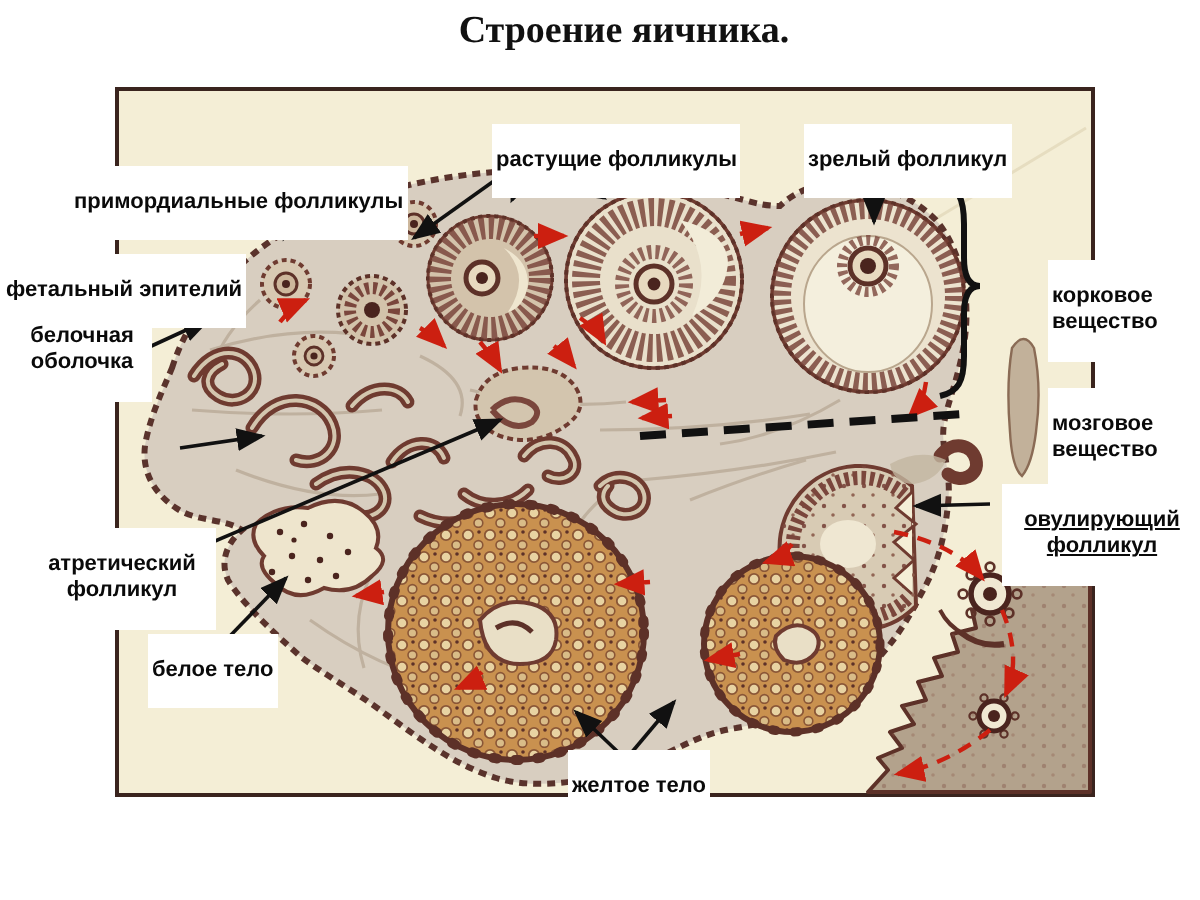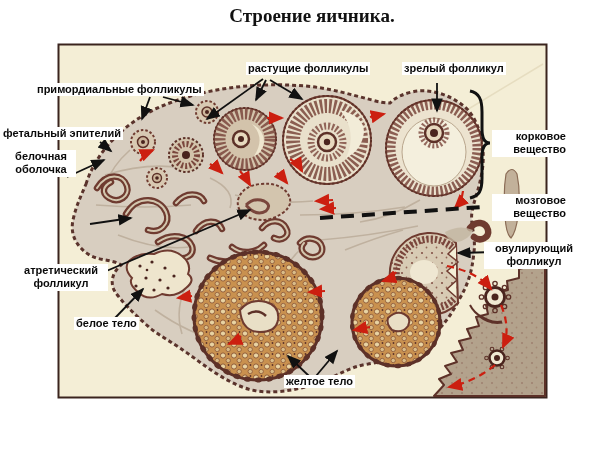--- a/index.html
+++ b/index.html
@@ -2,35 +2,35 @@
 <html><head>
 <meta charset="utf-8">
 <style>
   html,body{margin:0;padding:0;}
   .stage{position:relative;width:600px;height:450px;background:#ffffff;overflow:hidden;
          font-family:"Liberation Sans",sans-serif;}
   .title{position:absolute;top:5px;left:0;right:0;text-align:center;
          font-family:"Liberation Serif",serif;font-weight:700;font-size:19px;color:#111;margin-left:24px;}
   svg.diagram{position:absolute;left:0;top:0;}
   .lbl{position:absolute;z-index:3;background:#ffffff;color:#0a0a0a;
-       font-weight:700;font-size:11px;line-height:1.22;padding:0 2px;white-space:nowrap;}
+       font-weight:700;font-size:11px;line-height:1.22;padding:12px 2px;white-space:nowrap;}
   .wrap{white-space:normal;text-align:center;}
-  .wrapl{white-space:normal;text-align:right;}
+  .wrapl{white-space:normal;text-align:left;margin-left:32px;}
   #lbl-primordial{left:35px;top:83px;}
   #lbl-growing{left:246px;top:62px;}
   #lbl-mature{left:402px;top:62px;}
   #lbl-fetal{left:1px;top:127px;}
   #lbl-tunica{left:6px;top:150px;width:66px;}
   #lbl-vessels{left:8px;top:205px;width:90px;}
   #lbl-atretic{left:14px;top:264px;width:90px;}
   #lbl-albicans{left:74px;top:317px;}
   #lbl-luteum{left:284px;top:375px;}
   #lbl-cortex{left:492px;top:130px;width:72px;}
   #lbl-medulla{left:492px;top:194px;width:72px;}
-  #lbl-ovulating{left:484px;top:242px;width:96px;}
+  #lbl-ovulating{left:501px;top:242px;width:96px;text-decoration:underline;}
 </style>
 </head>
 <body>
 
 <div class="stage">
 
   <div class="title">Строение яичника.</div>
 
   <svg class="diagram" width="600" height="450" viewBox="0 0 600 450">
     <defs>

